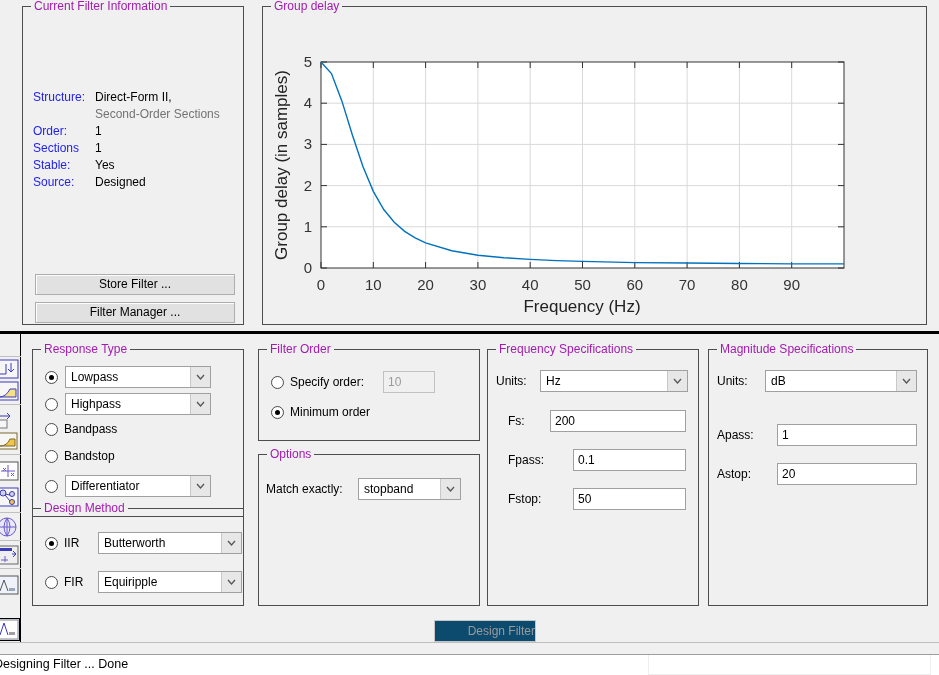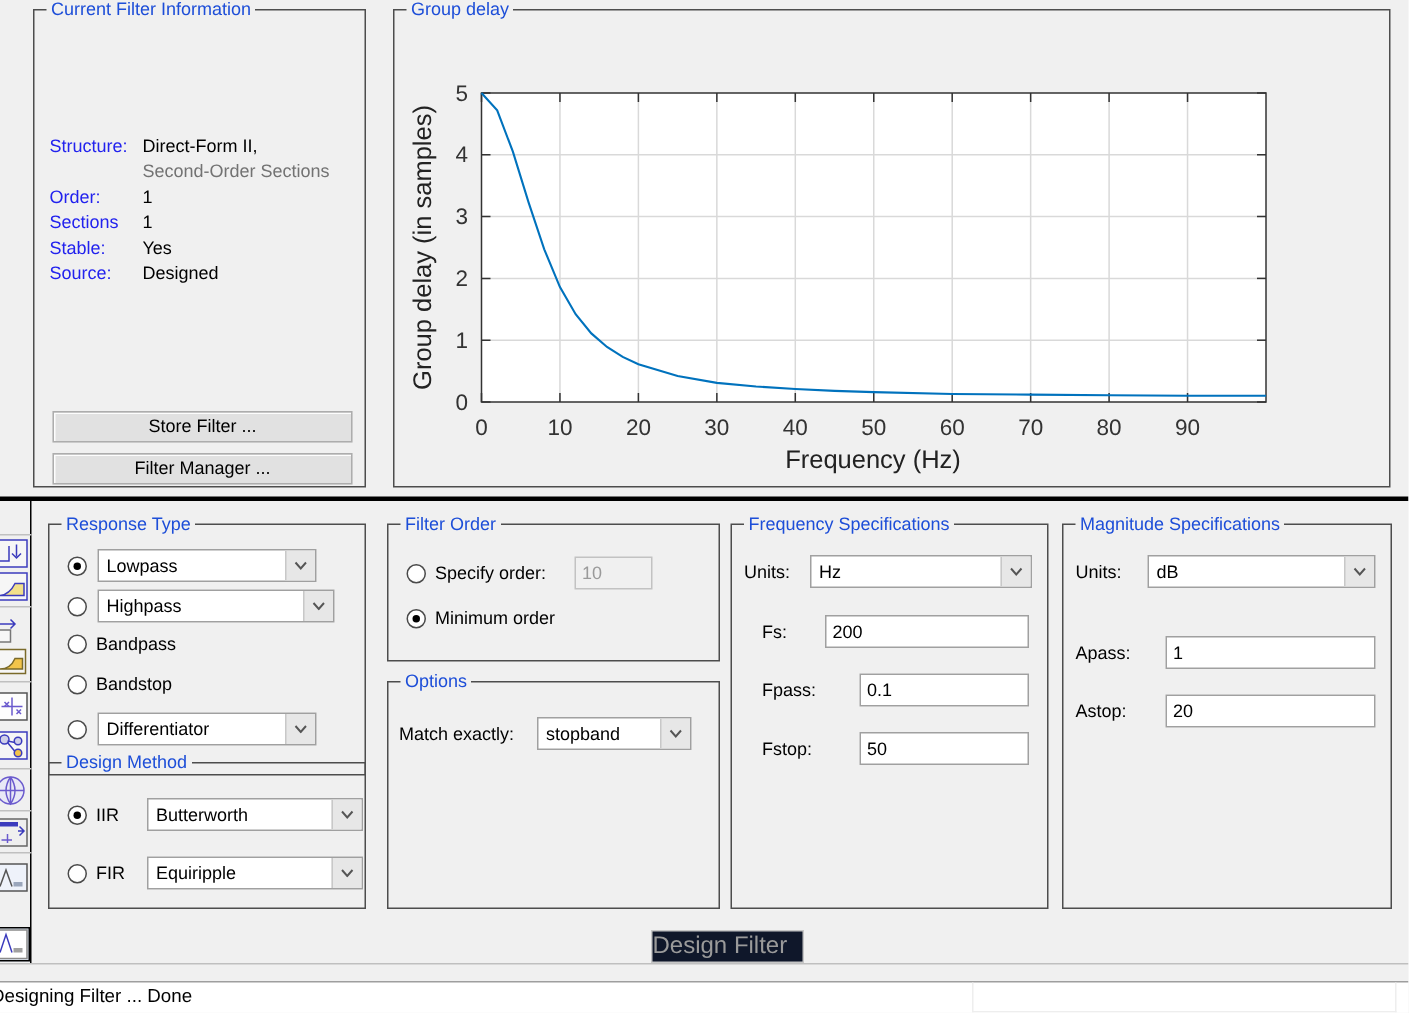--- a/index.html
+++ b/index.html
@@ -34,21 +34,21 @@
     background: transparent;
     box-sizing: border-box;
   }
   .gbox > .gtitle {
     position: absolute;
     top: -8px; left: 8px;
     background: #f0f0f0;
     padding: 0 3px;
     font-size: 12px;
     line-height: 14px;
-    color: #1d4ed8;
+    color: #a21caf;
     white-space: nowrap;
   }
 
   
   #filter-info-box {
     left: 22px; top: 6px; width: 222px; height: 319px;
     background: #f0f0f0;
   }
   .info-grid {
     position: absolute;
@@ -184,25 +184,25 @@
   
   .footer-bar {
     position: absolute; left: 0; top: 642px;
     width: 939px; height: 12px;
     background: #f0f0f0;
     border-top: 1px solid #bfbfbf;
   }
   #design-filter-btn {
     position: absolute; left: 434px; top: 620px;
     width: 102px; height: 22px;
-    background: #0f172a;
+    background: #0c4a6e;
     border: 1px solid #c6c6c6;
     color: #9a9a9a;
-    font-size: 16px;
-    text-align: left; line-height: 20px;
+    font-size: 12px;
+    text-align: right; line-height: 20px;
     box-sizing: border-box;
   }
   #bottom-tool-ico {
     position: absolute; left: -4px; top: 618px;
     width: 24px; height: 23px;
     border: 1px solid #000;
     background: #dfe8f5;
     box-sizing: border-box;
   }
   #status-bar {
@@ -443,21 +443,21 @@
           <span class="carrow">
             <svg width="9" height="6" viewBox="0 0 9 6">
                 <path d="M1 1 L4.5 5 L8 1" fill="none" stroke="#555" stroke-width="1.3"></path>
               </svg>
           </span>
         </div>
       </div>
 
       <div class="row" style="left:12px; top:43px;">
         <span class="radio"></span>
-        <div class="combo" style="width:158px; margin-left:7px;">
+        <div class="combo" style="width:146px; margin-left:7px;">
           <span class="ctext">Highpass</span>
           <span class="carrow">
             <svg width="9" height="6" viewBox="0 0 9 6">
                 <path d="M1 1 L4.5 5 L8 1" fill="none" stroke="#555" stroke-width="1.3"></path>
               </svg>
           </span>
         </div>
       </div>
 
       <div class="row" style="left:12px; top:72px;">

